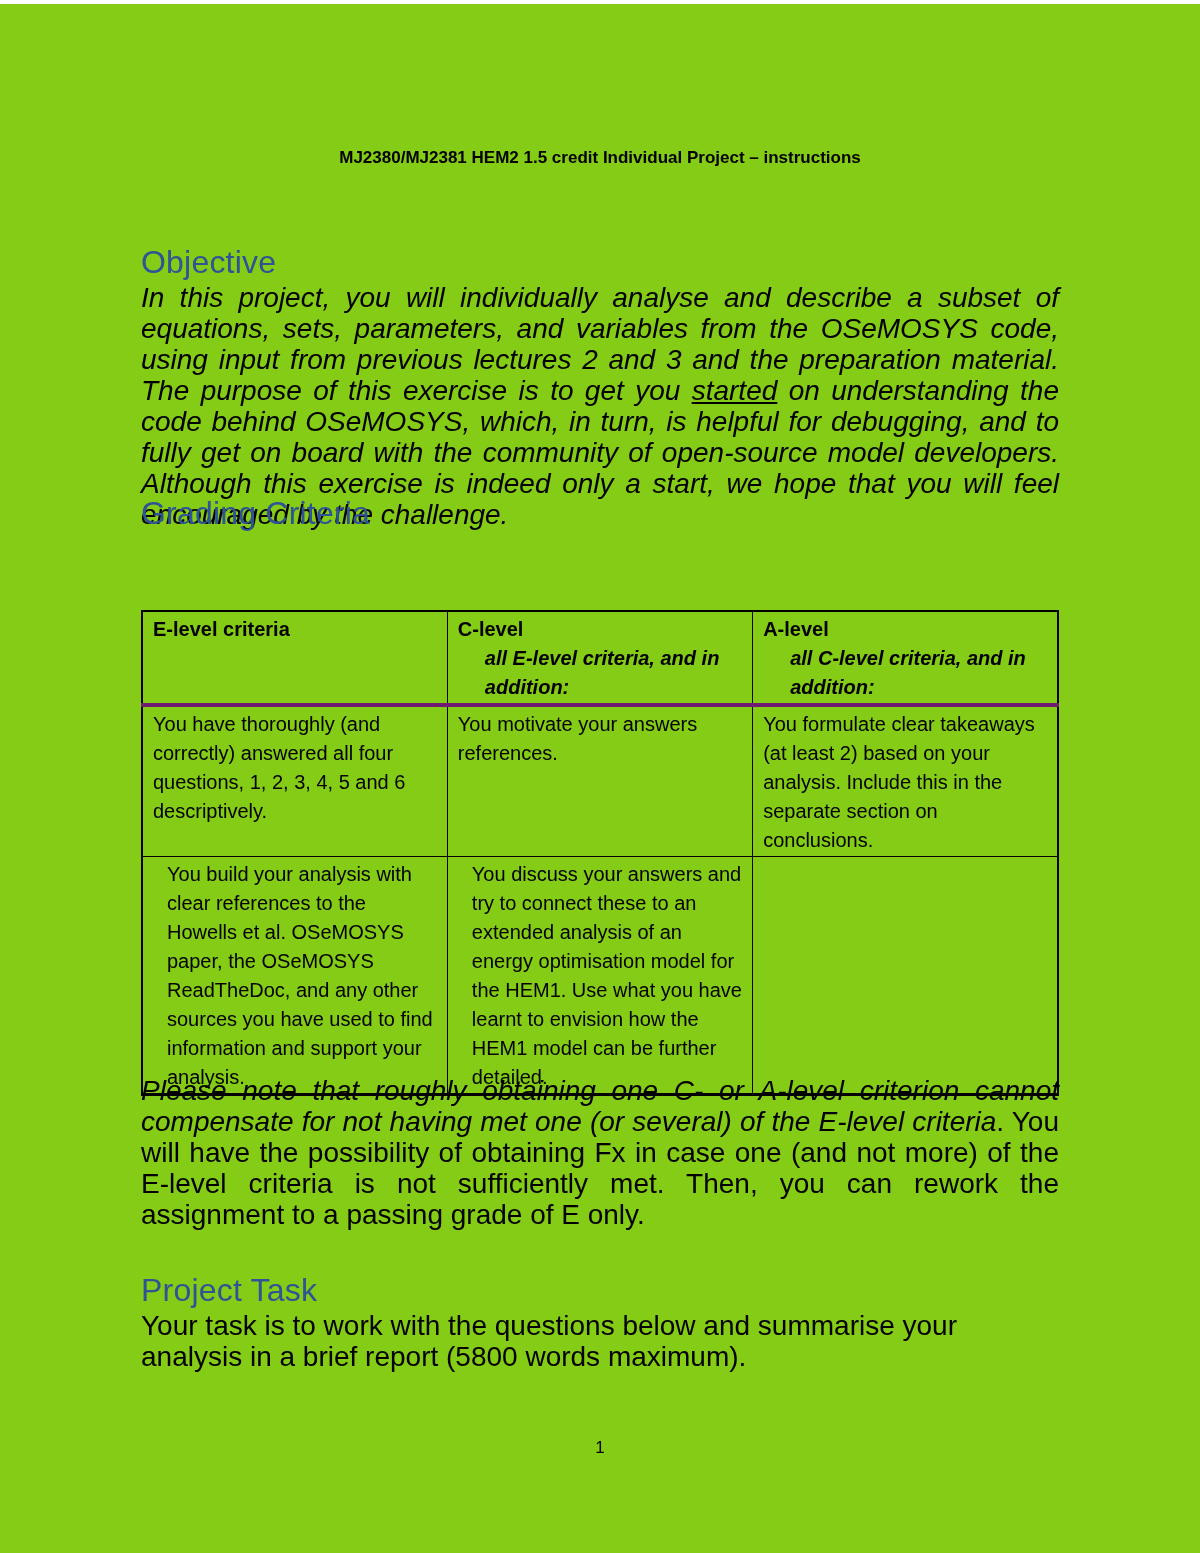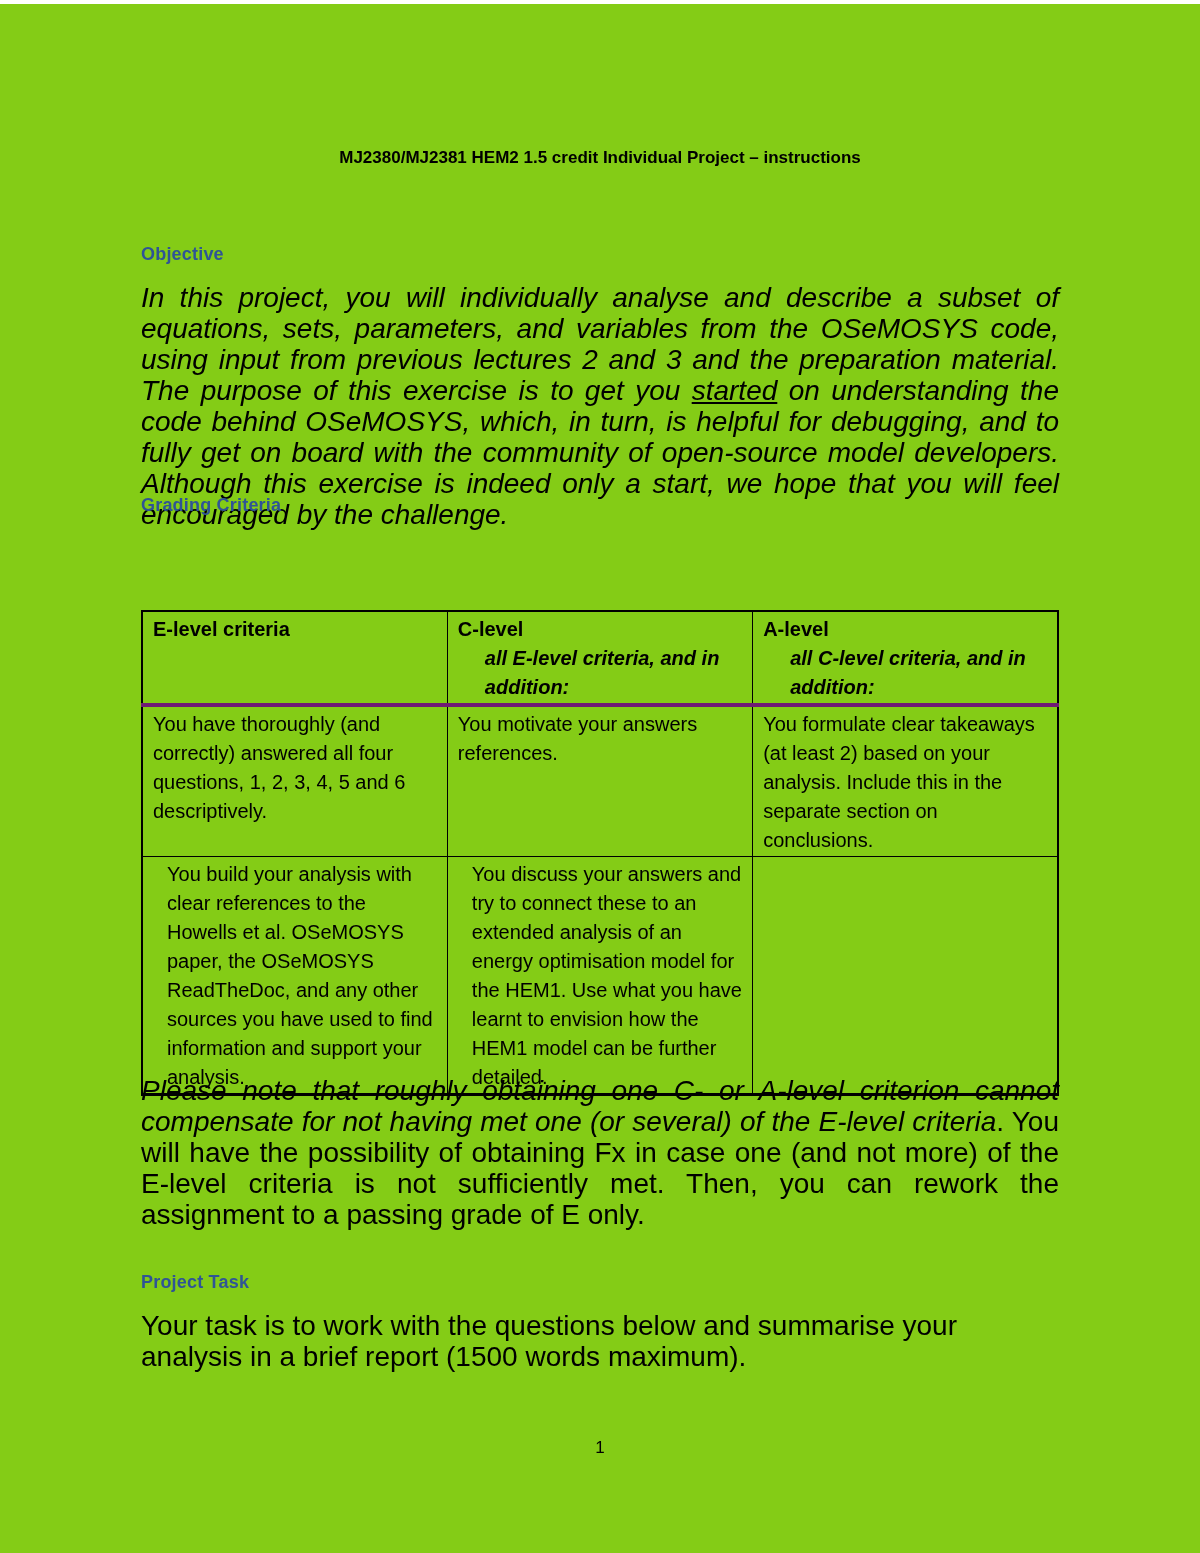--- a/index.html
+++ b/index.html
@@ -28,23 +28,23 @@
       left: 0;
       width: 1200px;
       text-align: center;
       font-weight: bold;
       font-size: 17px;
       letter-spacing: 0px;
     }
     .heading {
       position: absolute;
       left: 141px;
-      font-size: 18px;
+      font-size: 32px;
       color: #2f5496;
-      font-weight: bold;
+      font-weight: normal;
       letter-spacing: 0.2px;
     }
     .body-text {
       position: absolute;
       left: 141px;
       width: 918px;
       font-size: 28px;
       line-height: 31px;
     }
     .italic { font-style: italic; }
@@ -122,16 +122,16 @@
       <td>You build your analysis with clear references to the Howells et al. OSeMOSYS paper, the OSeMOSYS ReadTheDoc, and any other sources you have used to find information and support your analysis.</td>
       <td>You discuss your answers and try to connect these to an extended analysis of an energy optimisation model for the HEM1. Use what you have learnt to envision how the HEM1 model can be further detailed.</td>
       <td></td>
     </tr>
   </tbody>
     </table>
 
   <div class="body-text justify" style="top:1071px;"><span class="italic">Please note that roughly obtaining one C- or A-level criterion cannot compensate for not having met one (or several) of the E-level criteria</span><span>. You will have the possibility of obtaining Fx in case one (and not more) of the E-level criteria is not sufficiently met. Then, you can rework the assignment to a passing grade of E only.</span></div>
 
   <div class="heading" style="top:1268px;">Project Task</div>
-  <div class="body-text" style="top:1306px;">Your task is to work with the questions below and summarise your analysis in a brief report (1500 words maximum).</div>
+  <div class="body-text" style="top:1306px;">Your task is to work with the questions below and summarise your analysis in a brief report (5800 words maximum).</div>
 
   <div class="page-number">1</div>
 </div>
 
 </body></html>

